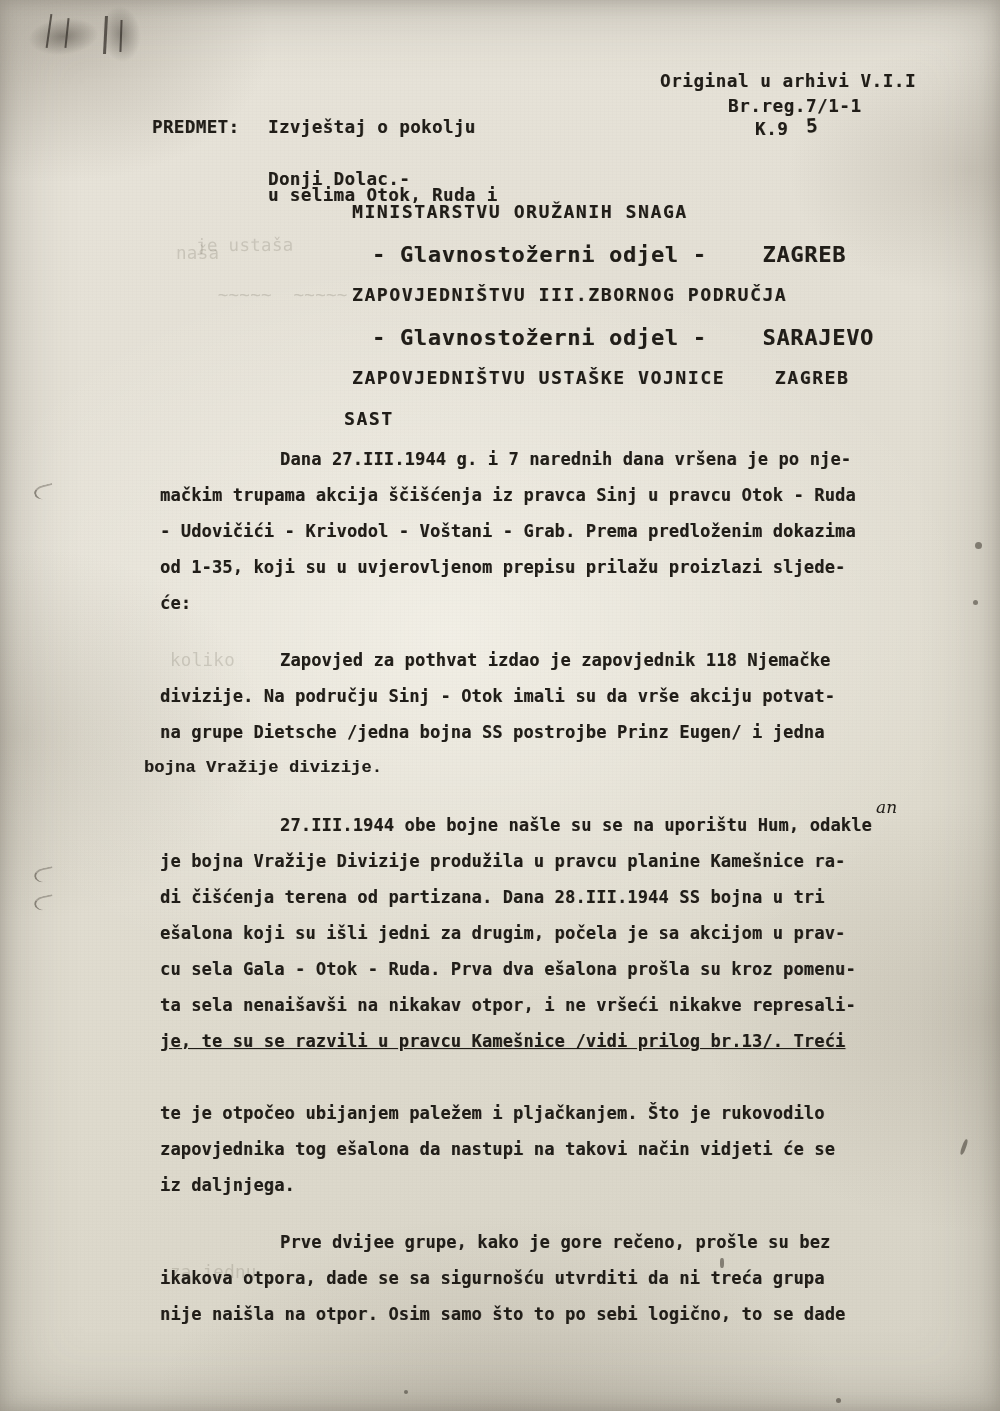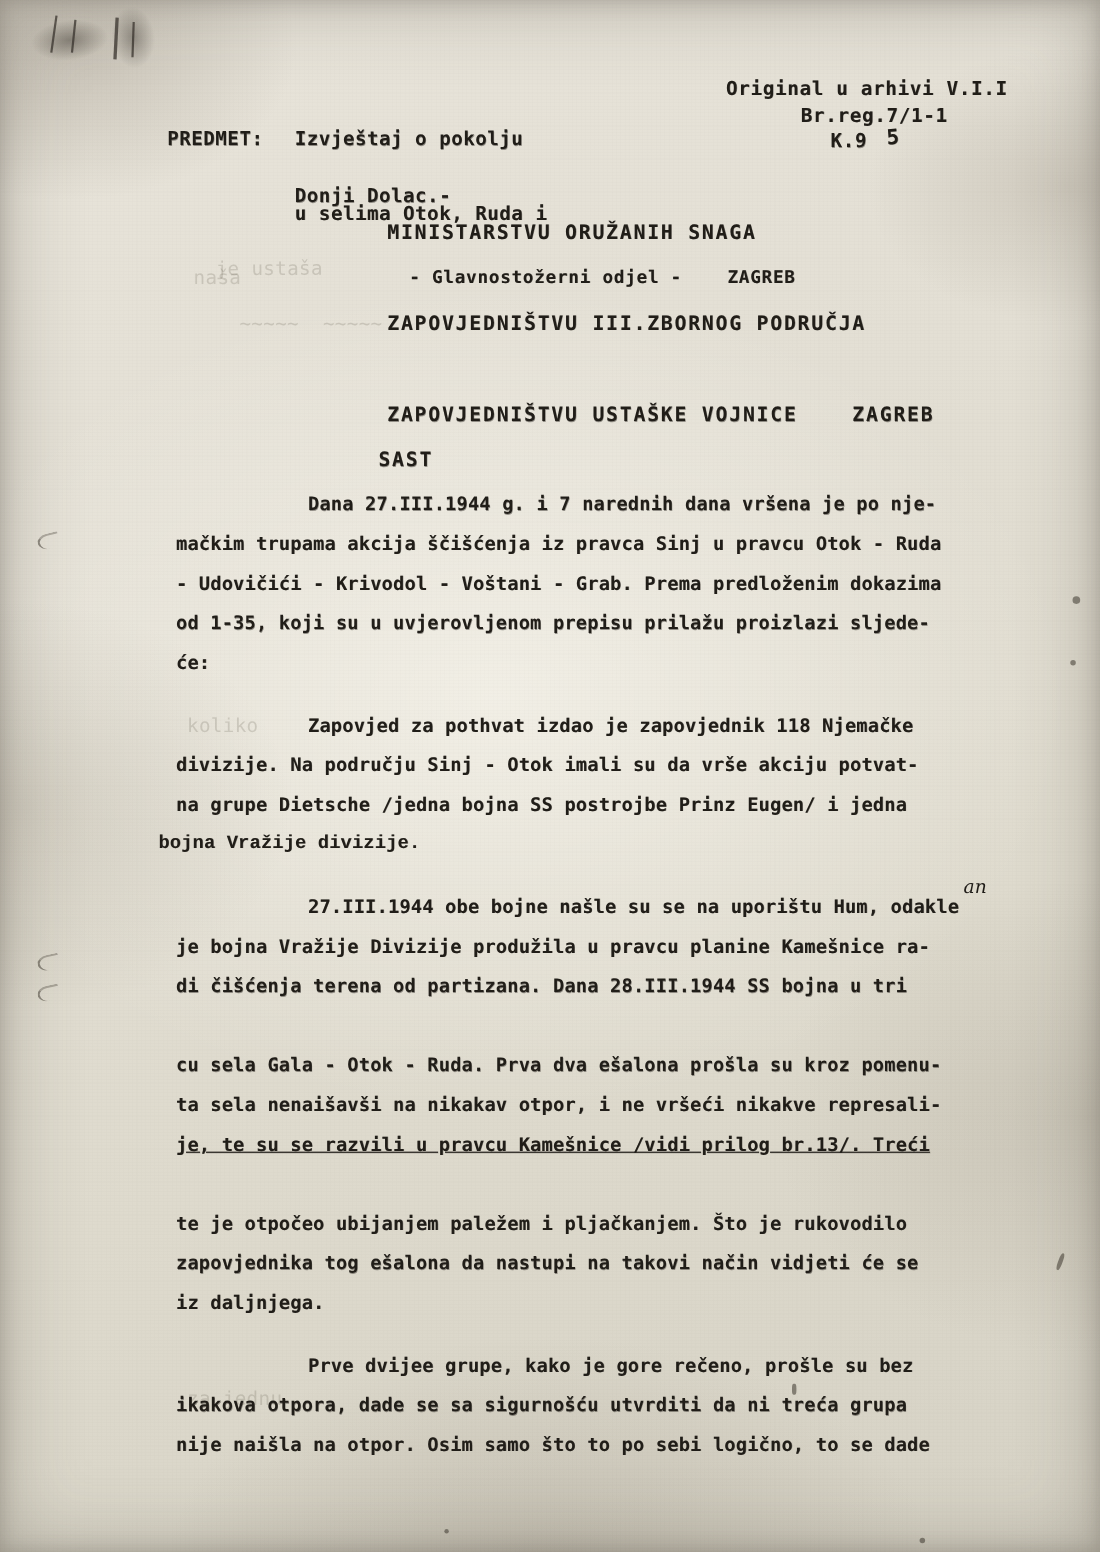--- a/index.html
+++ b/index.html
@@ -81,21 +81,21 @@
     letter-spacing: 0.4px;
     font-weight: 700;
     line-height: 26px;
   }
   .addr {
     font-size: 18px;
     letter-spacing: 1.6px;
     font-weight: 700;
   }
   .addr-sub {
-    font-size: 16px;
+    font-size: 22px;
     letter-spacing: 0.7px;
     font-weight: 700;
   }
   .body-line {
     font-size: 17px;
     letter-spacing: 0.15px;
     font-weight: 600;
   }
   .hand {
     position: absolute;
@@ -153,38 +153,40 @@
   <div class="text hdr-right" style="left:806px; top:114px; font-size:19px; transform:rotate(-4deg);">5</div>
 
   <div class="text subject" style="left:152px; top:114px;">PREDMET:</div>
   <div class="text subject" style="left:268px; top:114px;">Izvještaj o pokolju</div>
   <div class="text subject" style="left:268px; top:150px;margin-top:32px;">u selima Otok, Ruda i</div>
   <div class="text subject" style="left:268px; top:166px;">Donji Dolac.-</div>
 
   <div class="text addr" style="left:352px; top:201px;">MINISTARSTVU ORUŽANIH SNAGA</div>
   <div class="text addr-sub" style="left:372px; top:242px;">- Glavnostožerni odjel -    ZAGREB</div>
   <div class="text addr" style="left:352px; top:284px;">ZAPOVJEDNIŠTVU III.ZBORNOG PODRUČJA</div>
+  <div class="text addr-sub" style="left:372px; top:325px;">- Glavnostožerni odjel -    SARAJEVO</div>
   <div class="text addr" style="left:352px; top:367px;">ZAPOVJEDNIŠTVU USTAŠKE VOJNICE    ZAGREB</div>
   <div class="text addr" style="left:344px; top:408px;text-align:center;">SAST</div>
 
   <div class="text body-line" style="left:280px; top:449px;">Dana 27.III.1944 g. i 7 narednih dana vršena je po nje-</div>
   <div class="text body-line" style="left:160px; top:521px;">- Udovičići - Krivodol - Voštani - Grab. Prema predloženim dokazima</div>
   <div class="text body-line" style="left:160px; top:485px;">mačkim trupama akcija ščišćenja iz pravca Sinj u pravcu Otok - Ruda</div>
   <div class="text body-line" style="left:160px; top:557px;">od 1-35, koji su u uvjerovljenom prepisu prilažu proizlazi sljede-</div>
   <div class="text body-line" style="left:160px; top:593px;">će:</div>
 
   <div class="text body-line" style="left:280px; top:650px;">Zapovjed za pothvat izdao je zapovjednik 118 Njemačke</div>
   <div class="text body-line" style="left:160px; top:686px;">divizije. Na području Sinj - Otok imali su da vrše akciju potvat-</div>
   <div class="text body-line" style="left:160px; top:722px;">na grupe Dietsche /jedna bojna SS postrojbe Prinz Eugen/ i jedna</div>
   <div class="text body-line" style="left:144px; top:758px;font-family:Liberation Mono, monospace;">bojna Vražije divizije.</div>
 
   <div class="text body-line" style="left:280px; top:815px;">27.III.1944 obe bojne našle su se na uporištu Hum, odakle</div>
   <div class="hand" style="left:876px; top:797px;">an</div>
   <div class="text body-line" style="left:160px; top:851px;">je bojna Vražije Divizije produžila u pravcu planine Kamešnice ra-</div>
   <div class="text body-line" style="left:160px; top:887px;">di čišćenja terena od partizana. Dana 28.III.1944 SS bojna u tri</div>
+  <div class="text body-line" style="left:160px; top:923px;">ešalona koji su išli jedni za drugim, počela je sa akcijom u prav-</div>
   <div class="text body-line" style="left:160px; top:959px;">cu sela Gala - Otok - Ruda. Prva dva ešalona prošla su kroz pomenu-</div>
   <div class="text body-line" style="left:160px; top:995px;">ta sela nenaišavši na nikakav otpor, i ne vršeći nikakve represali-</div>
   <div class="text body-line" style="left:160px; top:1031px;text-decoration:underline;">je, te su se razvili u pravcu Kamešnice /vidi prilog br.13/. Treći</div>
   <div class="text body-line" style="left:160px; top:1103px;">te je otpočeo ubijanjem paležem i pljačkanjem. Što je rukovodilo</div>
   <div class="text body-line" style="left:160px; top:1139px;">zapovjednika tog ešalona da nastupi na takovi način vidjeti će se</div>
   <div class="text body-line" style="left:160px; top:1175px;">iz daljnjega.</div>
 
   <div class="text body-line" style="left:280px; top:1232px;">Prve dvijee grupe, kako je gore rečeno, prošle su bez</div>
   <div class="text body-line" style="left:160px; top:1268px;">ikakova otpora, dade se sa sigurnošću utvrditi da ni treća grupa</div>
   <div class="text body-line" style="left:160px; top:1304px;">nije naišla na otpor. Osim samo što to po sebi logično, to se dade</div>

